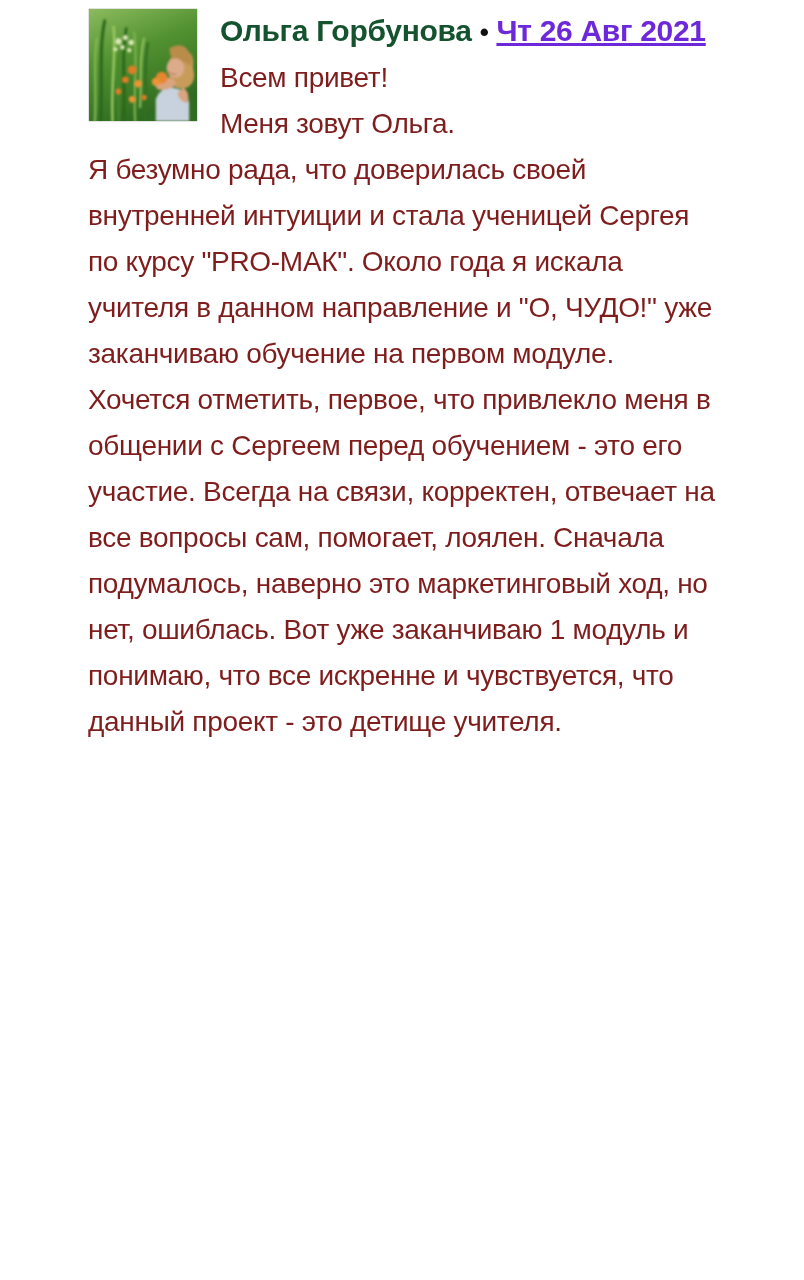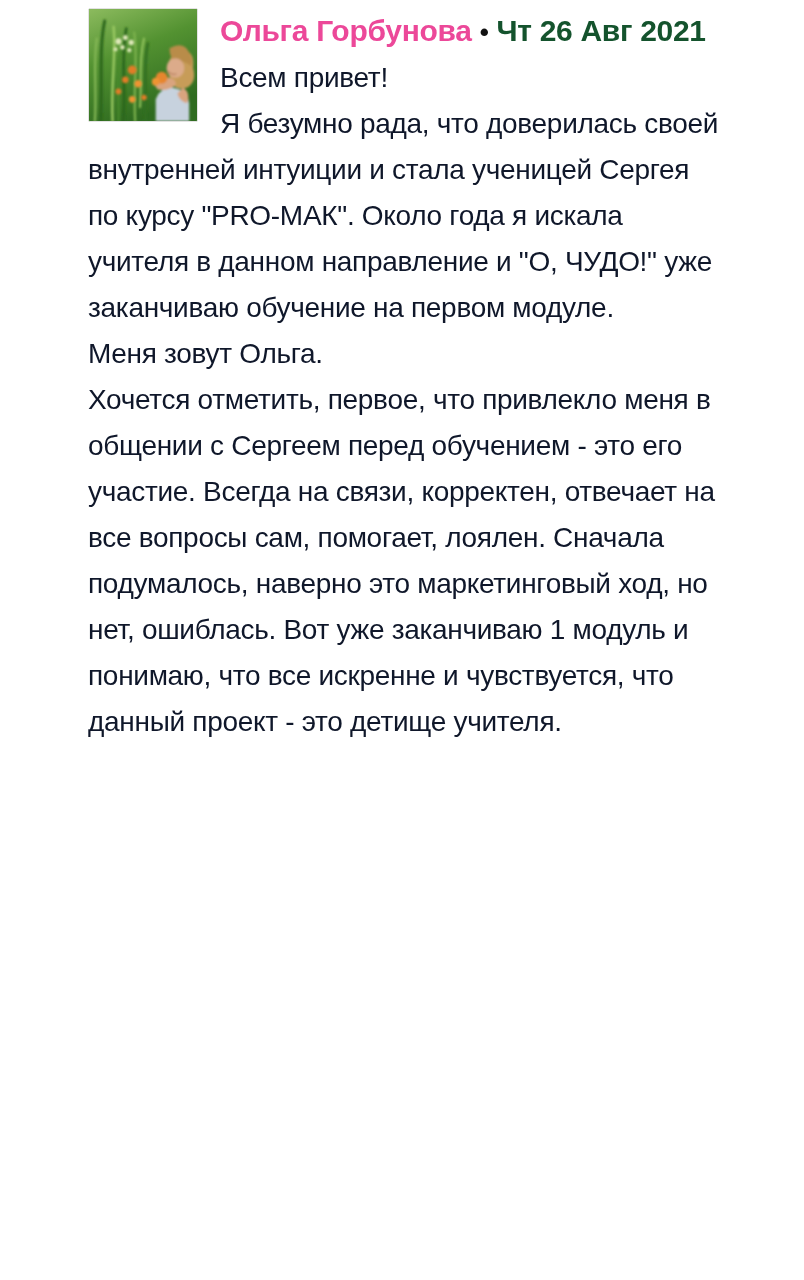--- a/index.html
+++ b/index.html
@@ -30,28 +30,28 @@
     background: #4c8a33;
   }
   .avatar svg { display: block; width: 100%; height: 100%; }
   .post-header {
     font-size: 30px;
     font-weight: 700;
     line-height: 46px;
     letter-spacing: -0.3px;
     white-space: nowrap;
   }
-  .author-name { color: #ec4899; cursor: pointer; }
+  .author-name { color: #14532d; cursor: pointer; }
   .header-sep { color: #111111; padding: 0 8px; font-size: 26px; }
-  .post-date { color: #14532d; }
+  .post-date { color: #6d28d9; text-decoration: underline; }
   .post-body p {
     font-size: 28px;
     line-height: 46px;
     letter-spacing: -0.3px;
-    color: #0f172a;
+    color: #7f1d1d;
     margin: 0;
   }
 </style>
 </head>
 <body>
 
 <div class="page">
   <div class="post">
 
     <div class="avatar">
@@ -111,19 +111,19 @@
         </g>
       </svg>
     </div>
 
     <div class="post-header">
       <span class="author-name">Ольга Горбунова</span><span class="header-sep">•</span><span class="post-date">Чт 26 Авг 2021</span>
     </div>
 
     <div class="post-body">
       <p>Всем привет!</p>
+      <p>Меня зовут Ольга.</p>
       <p>Я безумно рада, что доверилась своей внутренней интуиции и стала ученицей Сергея по курсу "PRO-МАК". Около года я искала учителя в данном направление и "О, ЧУДО!" уже заканчиваю обучение на первом модуле.</p>
-      <p>Меня зовут Ольга.</p>
       <p>Хочется отметить, первое, что привлекло меня в общении с Сергеем перед обучением - это его участие. Всегда на связи, корректен, отвечает на все вопросы сам, помогает, лоялен. Сначала подумалось, наверно это маркетинговый ход, но нет, ошиблась. Вот уже заканчиваю 1 модуль и понимаю, что все искренне и чувствуется, что данный проект - это детище учителя.</p>
     </div>
 
   </div>
 </div>
 
 </body></html>

